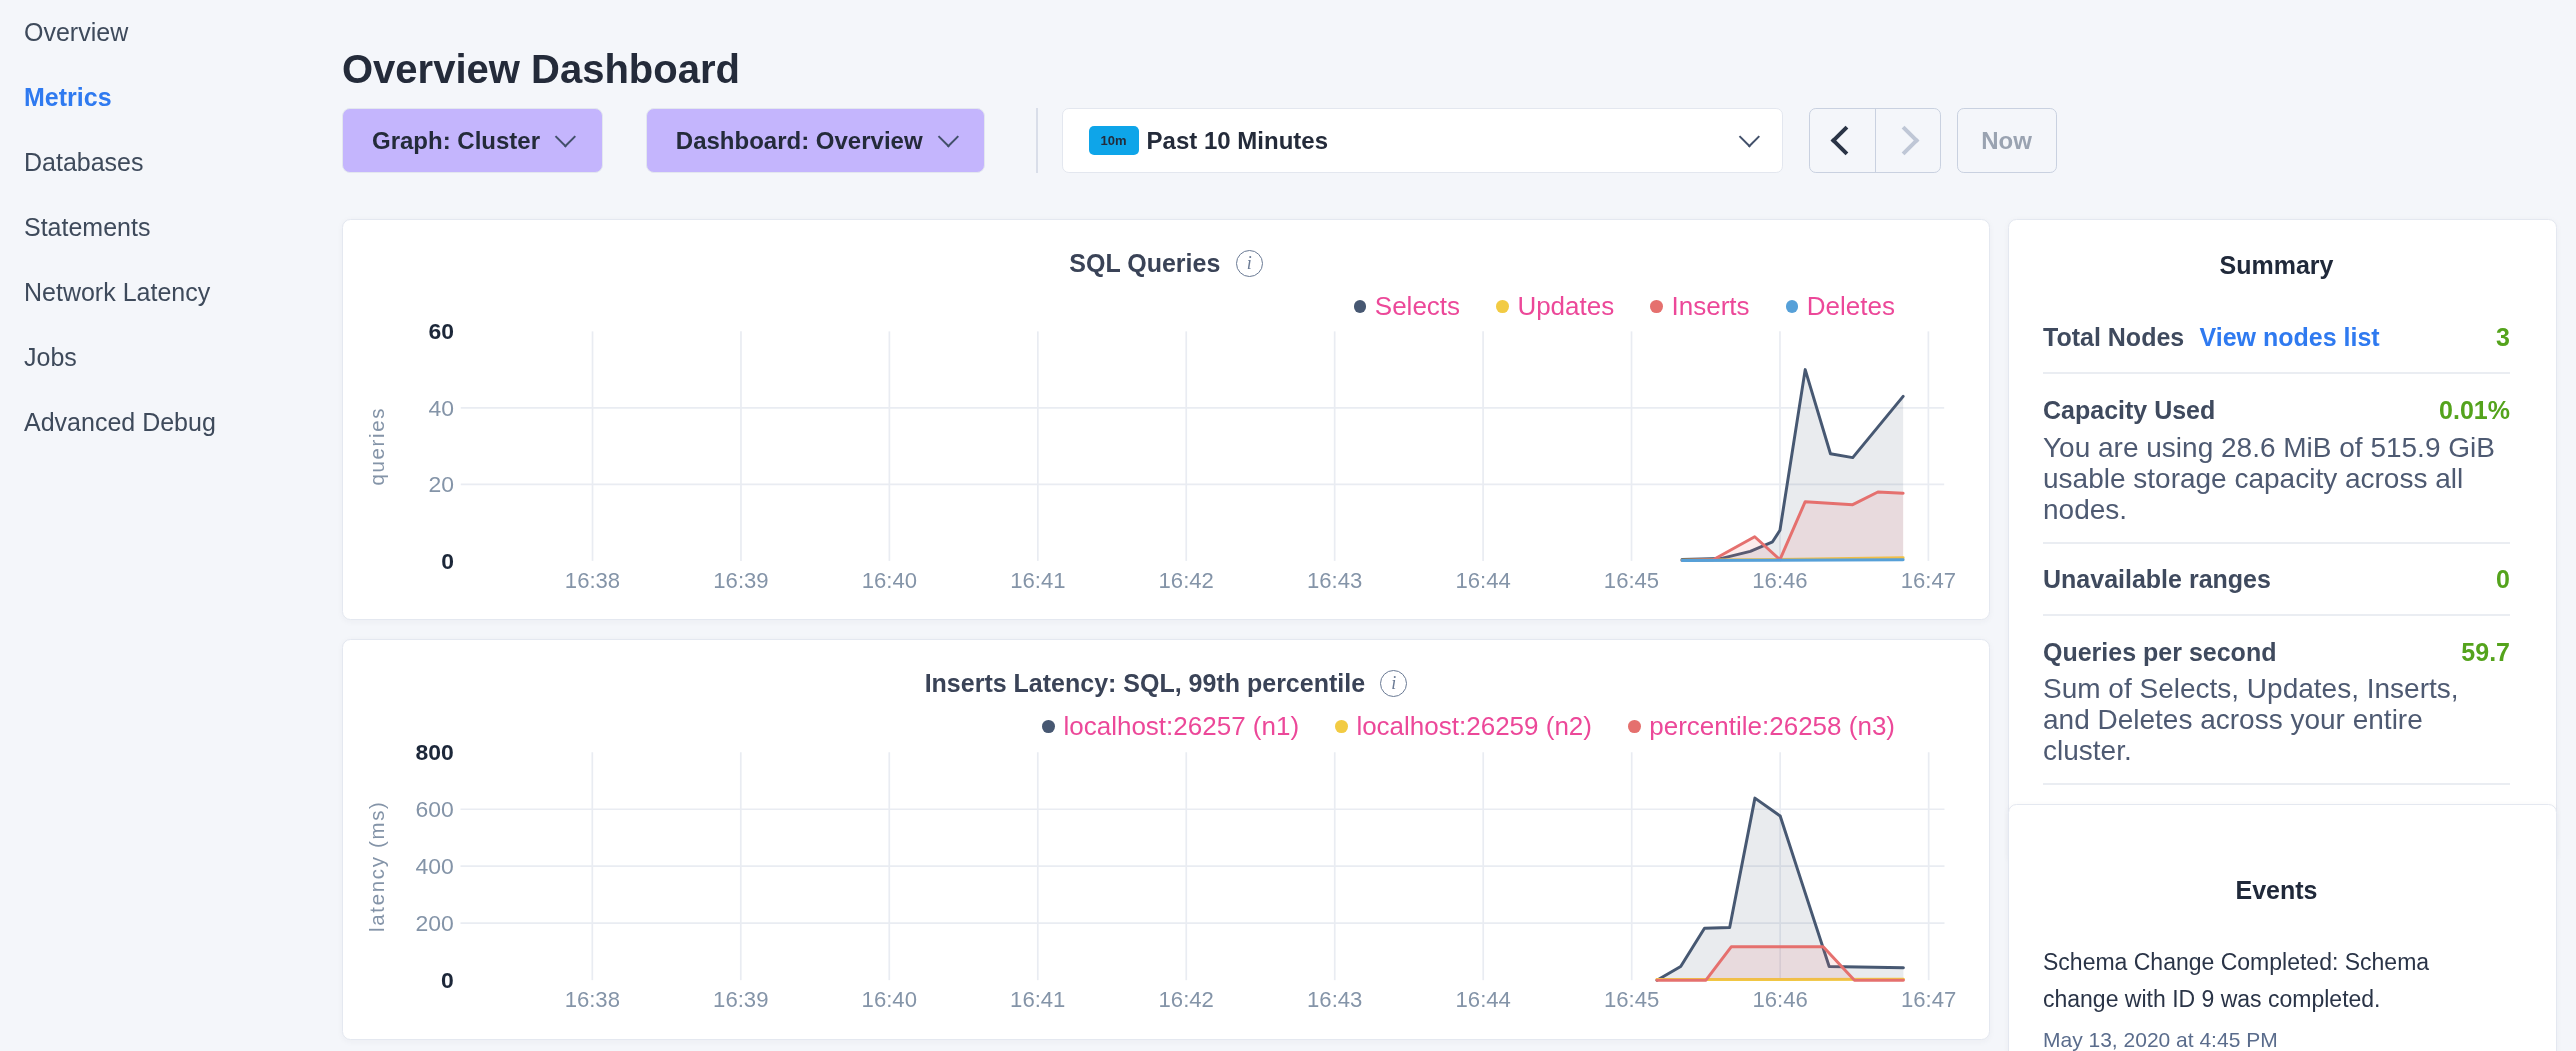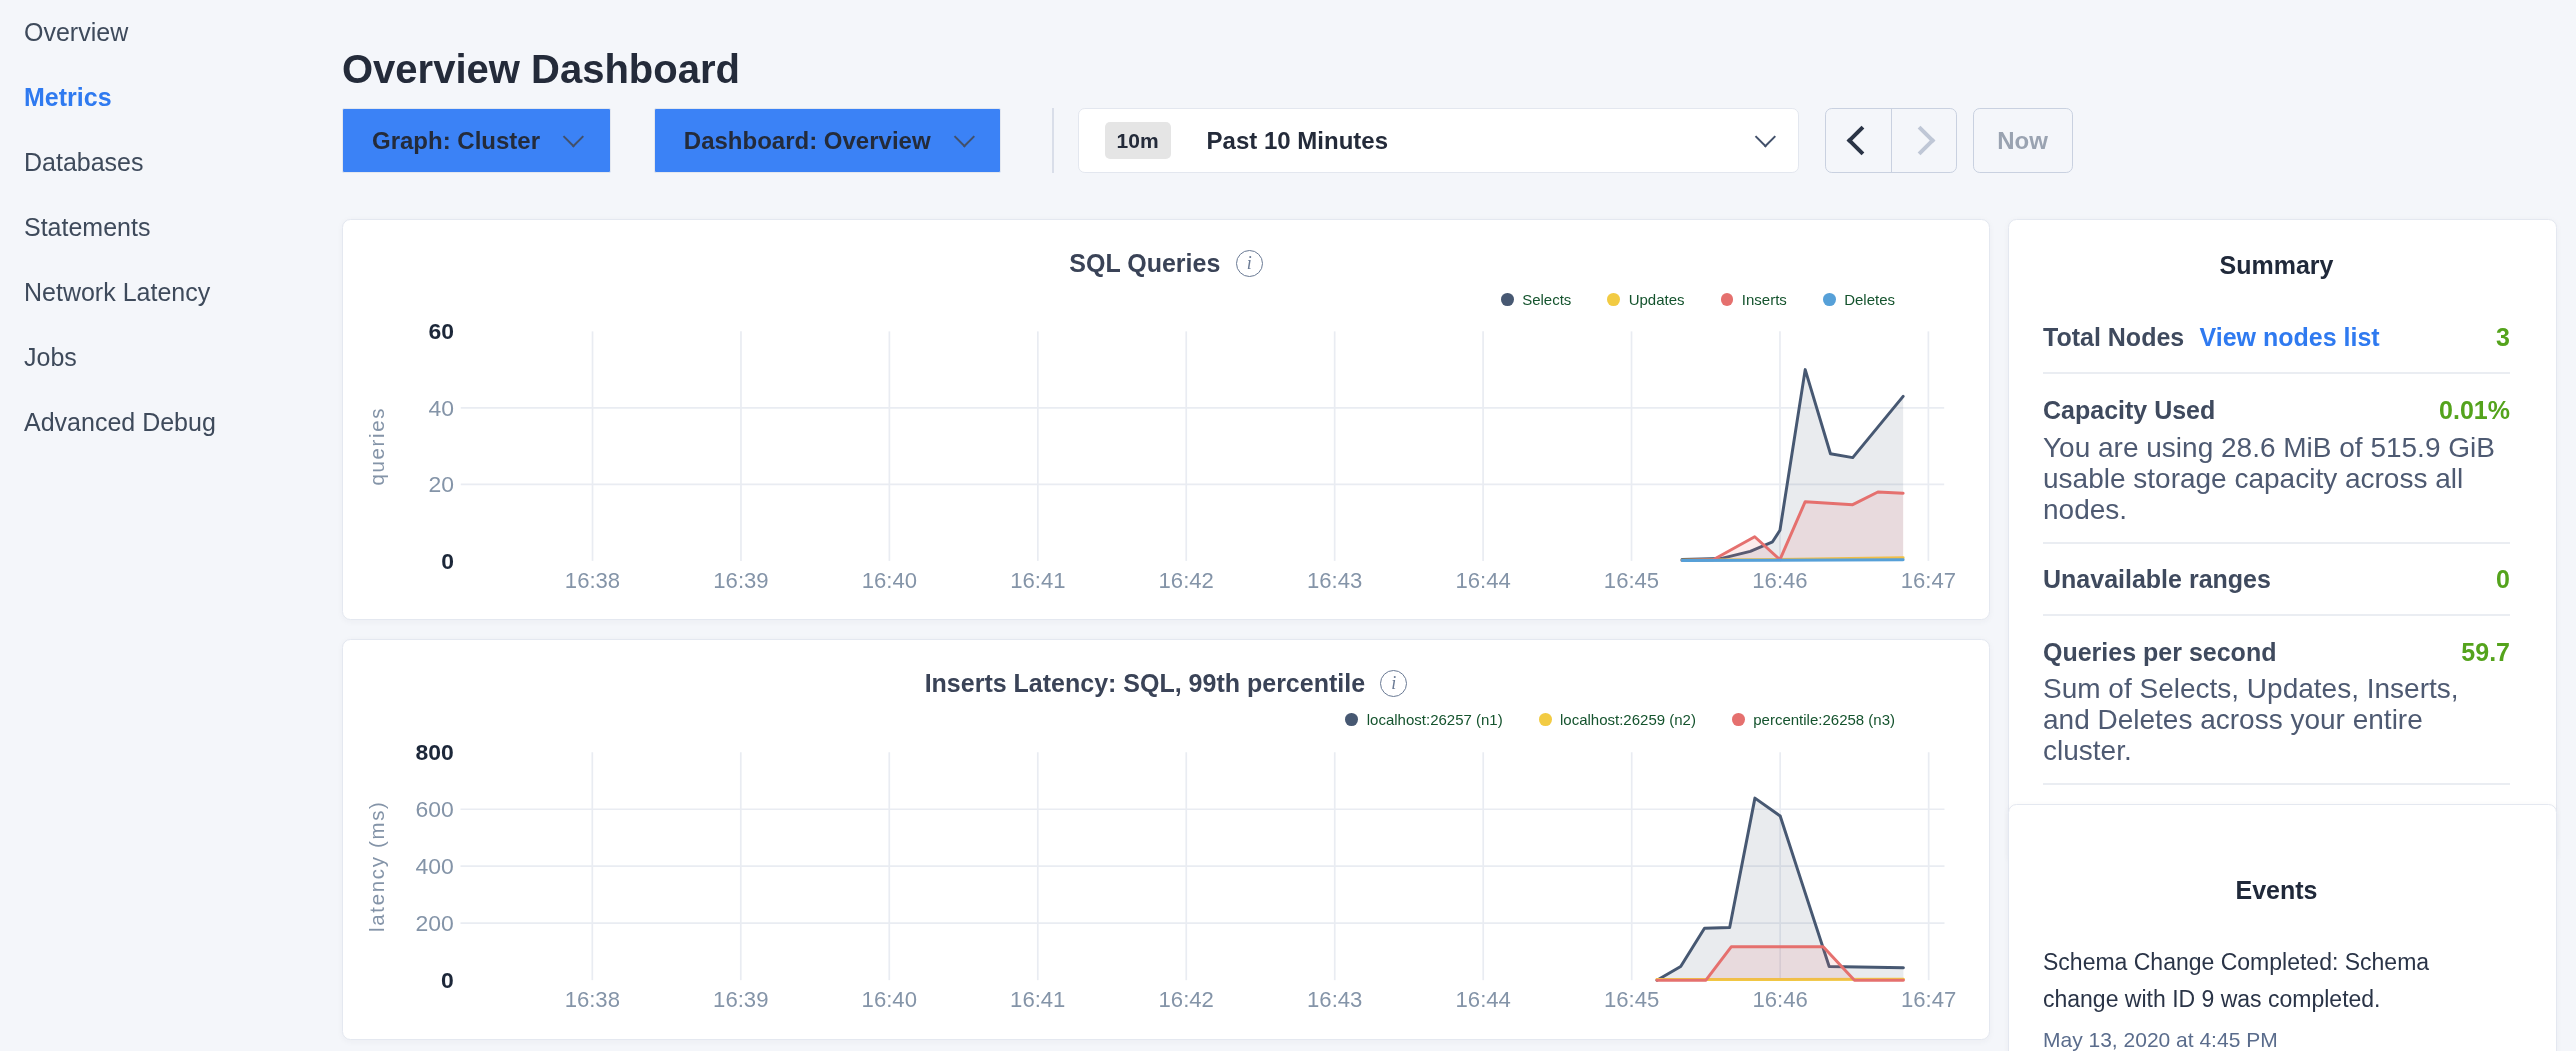--- a/index.html
+++ b/index.html
@@ -11,30 +11,30 @@
   
   .sidebar{position:absolute;left:0;top:0;width:333px;padding-top:0;}
   .nav-item{height:65px;padding-left:24px;display:flex;align-items:center;
     font-size:25px;font-weight:500;color:#3E4A5B;cursor:pointer;}
   .nav-item.active{color:#2F7AF0;font-weight:700;}
   
   .page-title{position:absolute;left:342px;top:20.4px;font-size:40px;font-weight:600;color:#242B3A;}
   
   .toolbar{position:absolute;left:342px;top:108px;height:65px;display:flex;align-items:stretch;}
   button{font-family:inherit;cursor:pointer;}
-  .dd{background:#3b82f6;border:1.7px solid #E3E7EF;border-radius:2px;display:flex;align-items:center;
-    padding:0 29px;font-size:24px;font-weight:700;color:#242B3A;margin-right:43px;gap:26px;}
+  .dd{background:#c4b5fd;border:1.7px solid #E3E7EF;border-radius:8px;display:flex;align-items:center;
+    padding:0 29px;font-size:24px;font-weight:700;color:#242B3A;margin-right:43px;gap:18px;}
   .dd.dd2{margin-right:51px;}
   .chev{width:12.8px;height:12.8px;border-right:2.6px solid #42506A;border-bottom:2.6px solid #42506A;
     transform:rotate(45deg) translate(-2.6px,-2.6px);display:inline-block;}
   .vdivider{width:1.7px;background:#D9DEE9;margin-right:24px;}
   .time-select{width:721px;background:#fff;border:1.7px solid #E3E7EF;border-radius:6.8px;
     display:flex;align-items:center;padding:0 25.5px;margin-right:25.5px;}
-  .badge{background:#e5e5e5;border-radius:5.1px;font-size:21px;font-weight:700;color:#242B3A;
-    padding:6.8px 12px;margin-right:36px;}
+  .badge{background:#0ea5e9;border-radius:5.1px;font-size:13px;font-weight:700;color:#242B3A;
+    padding:6.8px 12px;margin-right:8px;}
   .time-label{font-size:24px;font-weight:700;color:#242B3A;}
   .time-select .chev{margin-left:auto;}
   .nav-arrows{display:flex;border:1.7px solid #C9D1E0;border-radius:6.8px;overflow:hidden;margin-right:16px;}
   .arrow{width:65px;display:flex;align-items:center;justify-content:center;background:transparent;border:none;}
   .arrow + .arrow{border-left:1.7px solid #C9D1E0;}
   .chevL{width:17px;height:17px;border-left:4.3px solid #2A3446;border-bottom:4.3px solid #2A3446;
     transform:rotate(45deg);display:inline-block;margin-left:6.8px;}
   .chevR{width:17px;height:17px;border-right:4.3px solid #BFC7D6;border-top:4.3px solid #BFC7D6;
     transform:rotate(45deg);display:inline-block;margin-right:6.8px;}
   .now-btn{width:100px;border:1.7px solid #C9D1E0;border-radius:6.8px;color:#9AA3B1;
@@ -45,21 +45,21 @@
   .chart1{left:342px;top:219px;width:1648px;height:401px;}
   .chart2{left:342px;top:639px;width:1648px;height:401px;}
   .chart-title-row{position:absolute;left:0;right:0;top:29px;display:flex;justify-content:center;align-items:center;gap:15.3px;z-index:2;}
   .chart-title{font-size:25px;font-weight:700;color:#3A4357;text-align:right;}
   .info-icon{width:27px;height:27px;border:1.7px solid #6A7A94;border-radius:50%;color:#6A7A94;
     font-size:18px;display:flex;align-items:center;justify-content:center;box-sizing:border-box;
     font-family:"Liberation Serif",serif;font-style:italic;}
   .legend{position:absolute;right:94px;top:71px;display:flex;gap:36px;align-items:center;z-index:2;}
   .lg-item{display:flex;align-items:center;gap:8.5px;}
   .lg-dot{width:12.8px;height:12.8px;border-radius:50%;display:inline-block;}
-  .lg-label{font-size:15px;color:#14532d;}
+  .lg-label{font-size:26px;color:#ec4899;}
   svg.plot{position:absolute;left:0;top:0;}
   
   .summary-card{left:2008px;top:219px;width:549px;padding:31px 46px 25.5px 34px;}
   .events-card{left:2008px;top:804px;width:549px;height:366px;padding:71px 46px 34px 34px;}
   .panel-title{text-align:center;font-size:25px;font-weight:700;color:#20293A;}
   .srow-head{display:flex;align-items:baseline;font-size:25px;font-weight:700;}
   .slabel{color:#3F4A5E;}
   .slink{color:#2F7AF0;margin-left:15.3px;cursor:pointer;text-decoration:none;}
   .svalue{margin-left:auto;color:#54A31C;}
   .sdivider{height:1.7px;background:#EAEDF2;margin-top:20.4px;}

